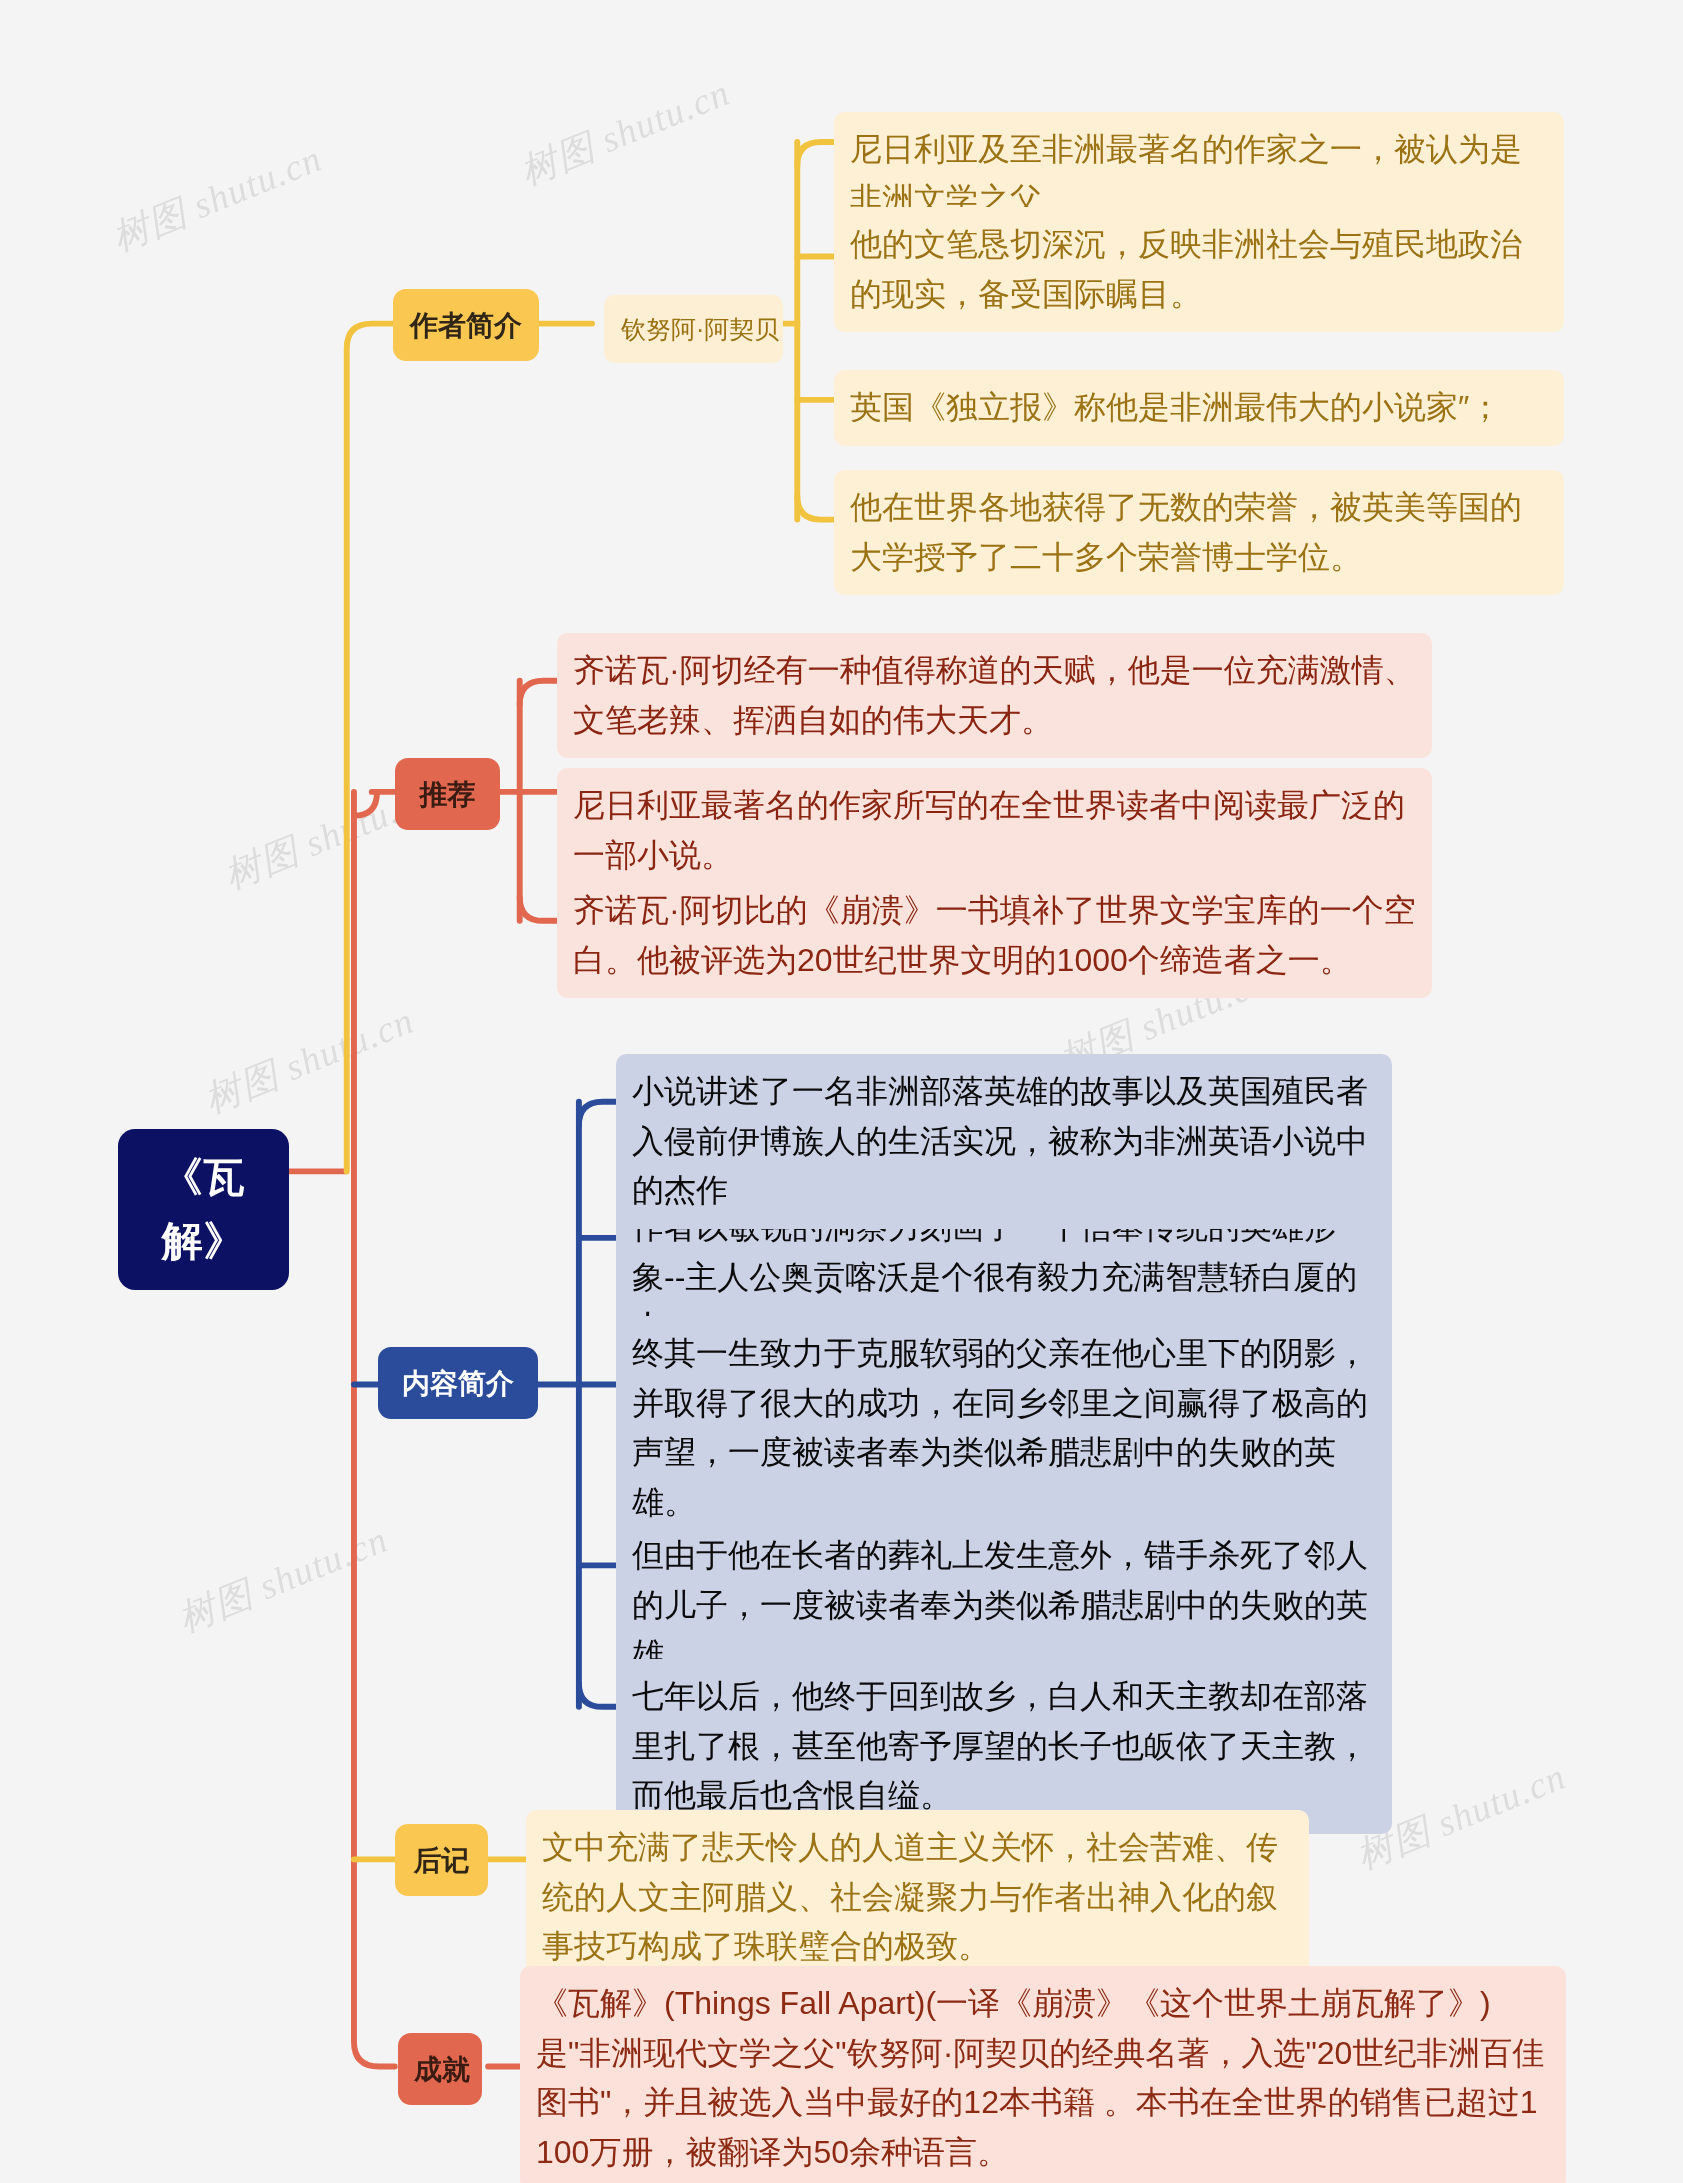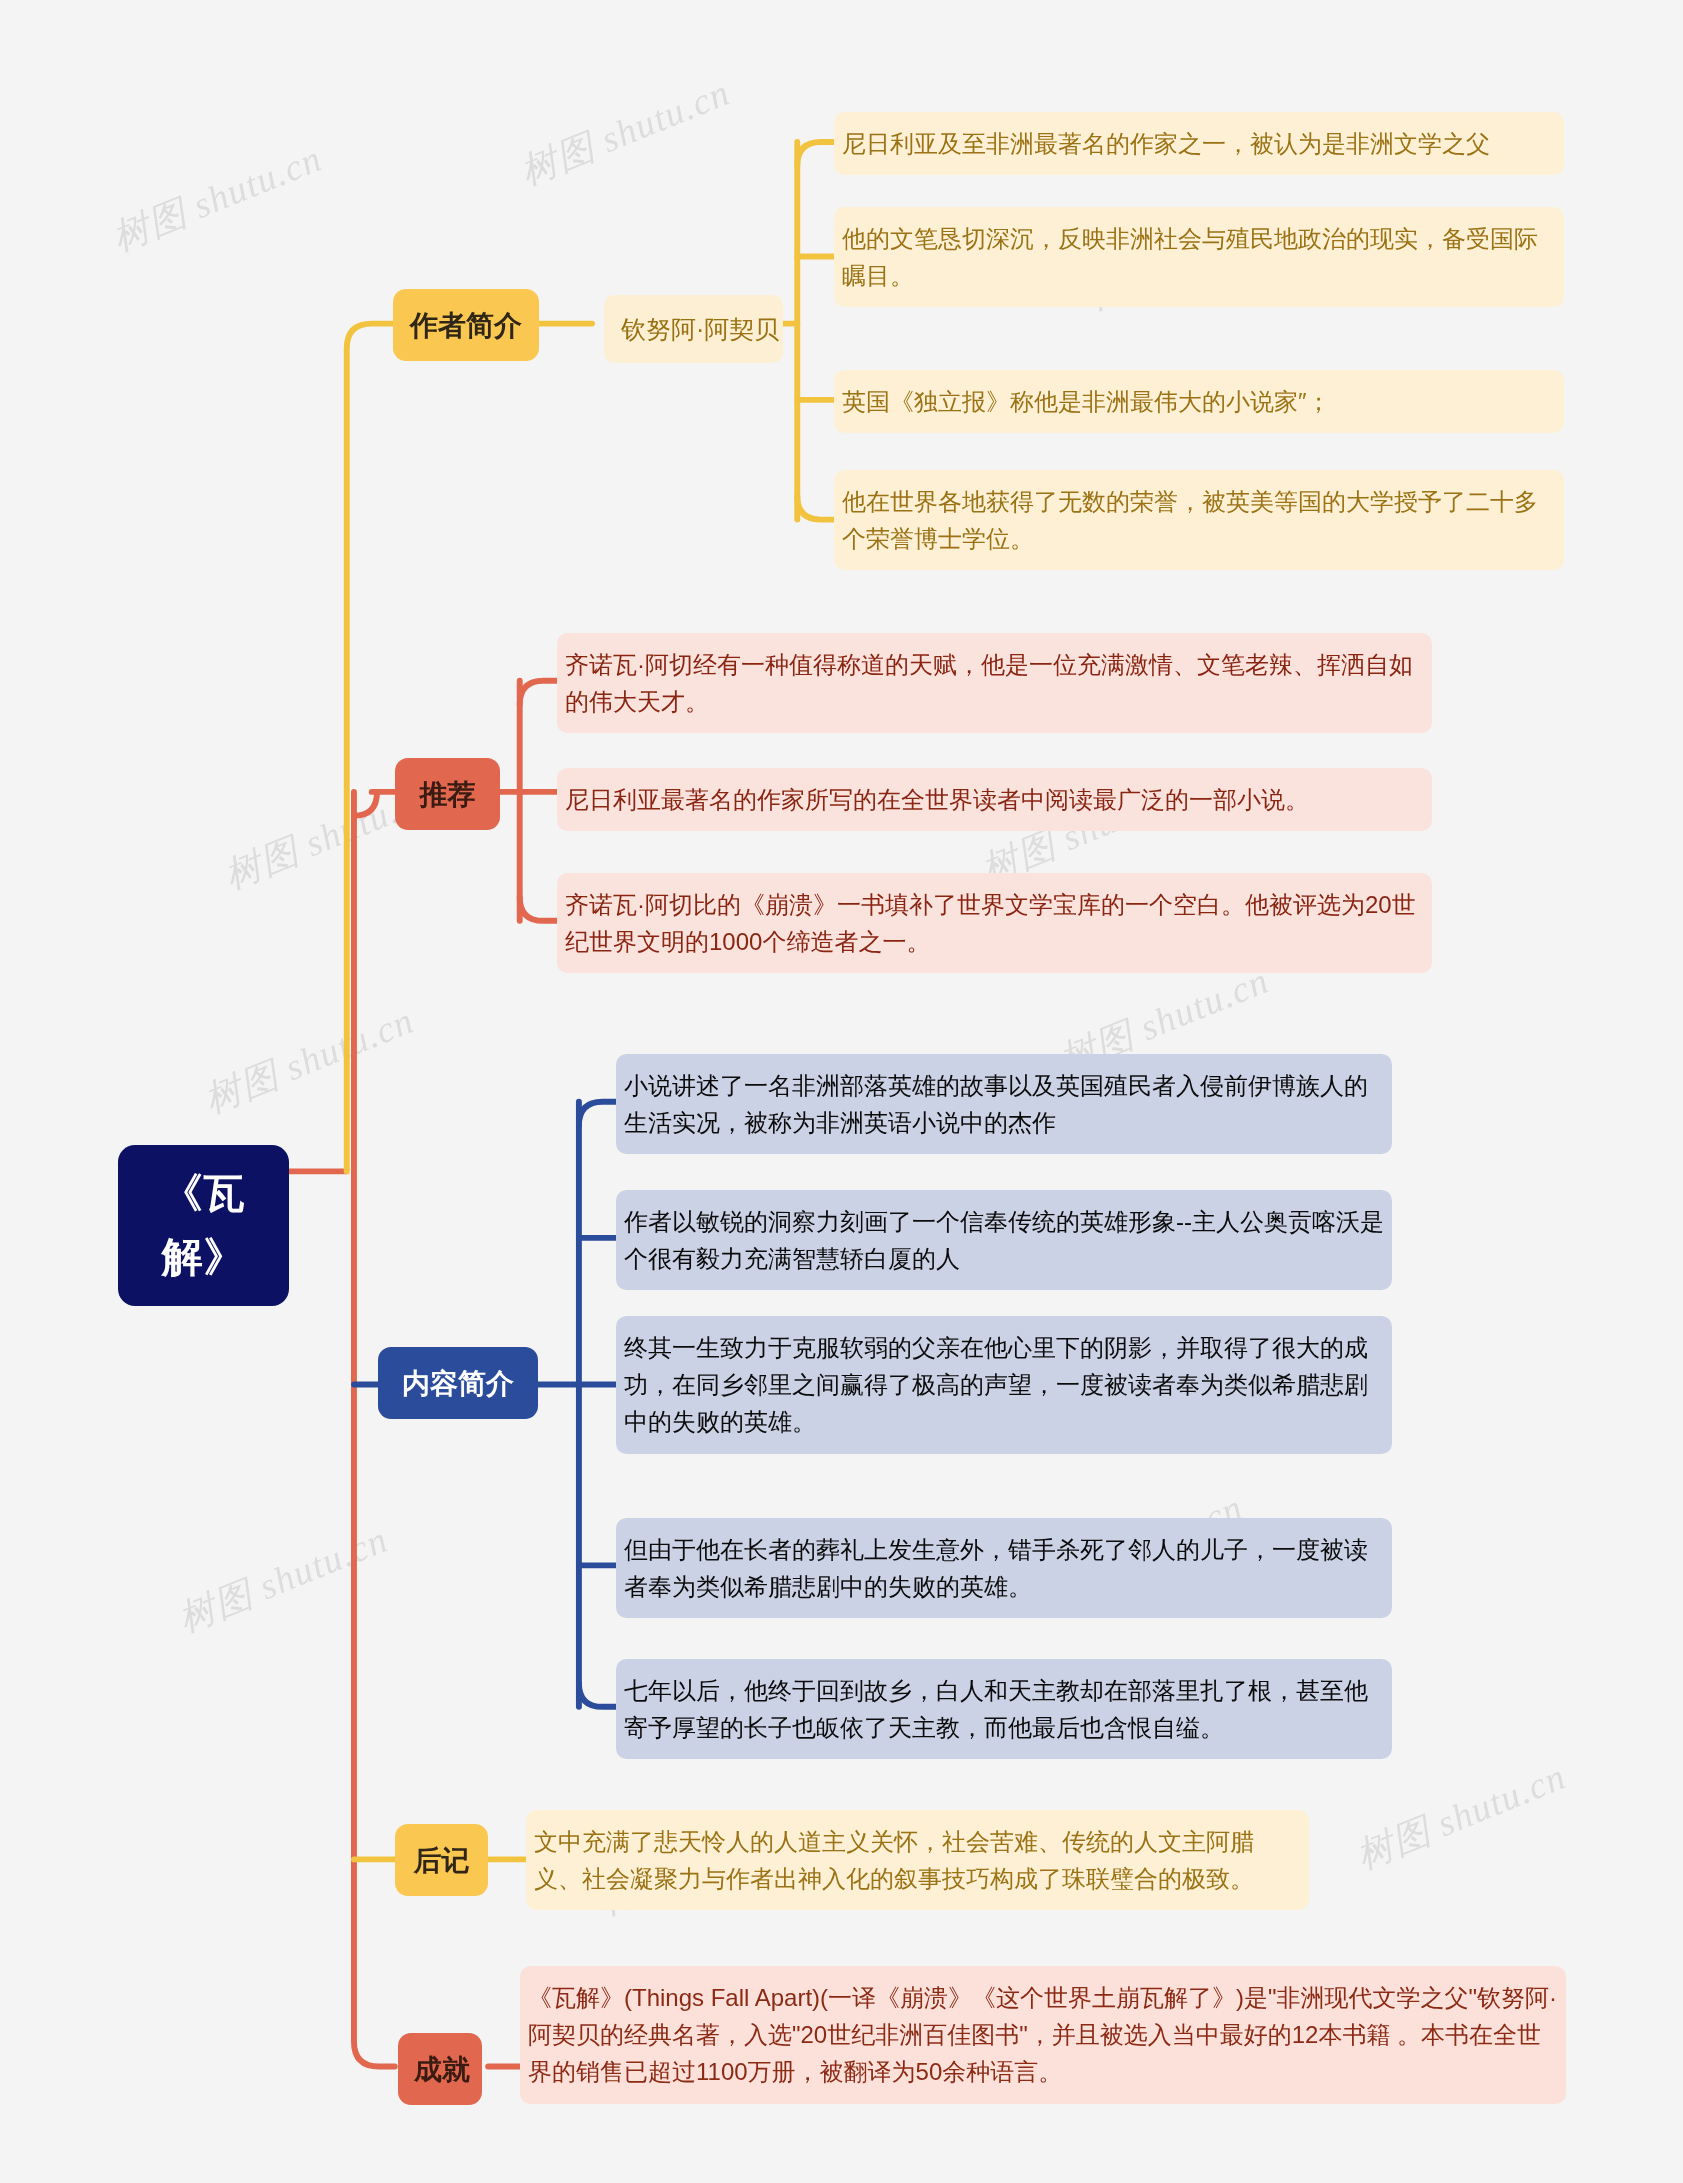--- a/index.html
+++ b/index.html
@@ -94,23 +94,23 @@
     font-size: 25px;
     font-weight: 400;
     text-align: center;
     white-space: nowrap;
     padding: 14.5px 17px;
     border-radius: 10.5px;
   }
 
   
   .leaf .inner {
-    font-size: 24px;
+    font-size: 32px;
     border-radius: 10.5px;
-    padding: 13px 8px;
+    padding: 13px 16px;
   }
   .leaf-yellow .inner { background: #fdf0d5; color: #9b7214; }
   .leaf-red    .inner { background: #fbe3dd; color: #8a2512; }
   .leaf-blue   .inner { background: #ccd2e6; color: #0b0b0b; }
   .leaf-pink   .inner { background: #fbe1da; color: #8c2a14; }
 </style>
 </head>
 <body>
 
 <div id="canvas">
@@ -167,21 +167,21 @@
       <path d="M 880 2105 L 936 2105" stroke="#2b4c9b"></path>
       <path d="M 880 2380 L 936 2380" stroke="#2b4c9b"></path>
       <path d="M 880 2559 Q 880 2595 916 2595 L 936 2595" stroke="#2b4c9b"></path>
 
       <path d="M 742 2827 L 800 2827" stroke="#f2c33f"></path>
 
       <path d="M 742 3142 L 790 3142" stroke="#e2674f"></path>
     </g>
   </svg>
 
-  <div class="node root" style="left:118px; top:1129px; width:171px;margin-top:16px;">
+  <div class="node root" style="left:118px; top:1129px; width:171px;">
     <div class="inner">《瓦解》</div>
   </div>
 
   <div class="node chip chip-yellow" style="left:393px; top:289px; width:146px;">
     <div class="inner">作者简介</div>
   </div>
 
   <div class="node mid" style="left:592px; top:295px; width:191px;padding-left:12px;">
     <div class="inner">钦努阿·阿契贝</div>
   </div>

